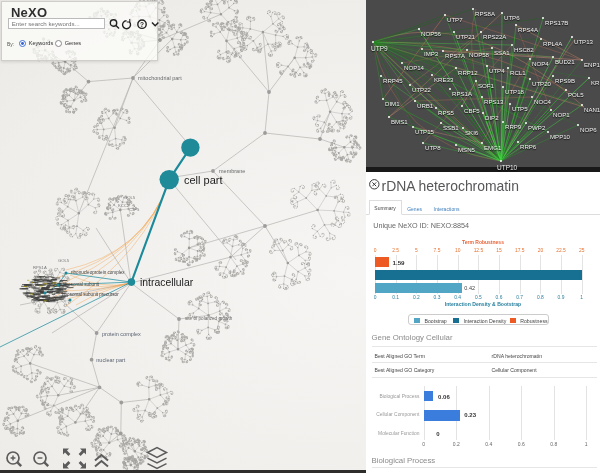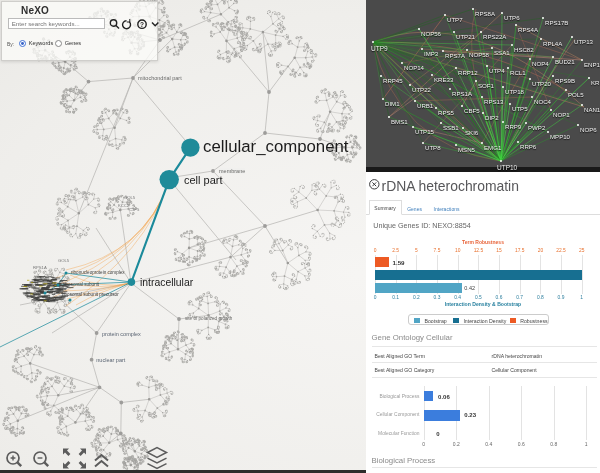--- a/index.html
+++ b/index.html
@@ -1,19 +1,19 @@
 <!DOCTYPE html>
 <html><head><meta charset="utf-8"><style>
 *{margin:0;padding:0;box-sizing:border-box}
 html,body{width:600px;height:473px;overflow:hidden;font-family:"Liberation Sans",sans-serif}
 #stage{position:relative;width:600px;height:473px;background:radial-gradient(ellipse 130% 110% at 60% 58%, #f6f5f3 0%, #efeeeb 50%, #e3e2de 100%);overflow:hidden}
 .blabel{position:absolute;color:#1c1c1c;white-space:nowrap}
 .slabel{position:absolute;color:#6a6a68;white-space:nowrap;font-size:5.5px;line-height:6px}
 #srch{position:absolute;left:1px;top:1px;width:157px;height:60px;background:rgba(252,252,250,.75);border:1px solid #cfcecb;box-shadow:0 1px 3px rgba(0,0,0,.12)}
-#srch .t{position:absolute;left:19px;top:2.5px;font-size:10px;font-weight:bold;color:#2f2f2f;letter-spacing:.2px}
+#srch .t{position:absolute;left:9px;top:2.5px;font-size:13px;font-weight:bold;color:#2f2f2f;letter-spacing:.2px}
 #srch input{position:absolute;left:5.7px;top:16.3px;width:97px;height:11px;border:1px solid #bbb;background:#fff;font-size:6.2px;color:#9a9a98;font-family:"Liberation Sans",sans-serif;padding-left:3px}
 #srch .by{position:absolute;left:5px;top:38.5px;font-size:5px;color:#555}
 #srch .kw{position:absolute;left:26.7px;top:38px;font-size:5.6px;color:#333}
 #srch .gn{position:absolute;left:62.7px;top:38px;font-size:5.6px;color:#333}
 .radio{position:absolute;width:7px;height:7px;border:1px solid #888;border-radius:50%;background:#fff}
 .radio.sel{border-color:#4272d7}
 .radio.sel::after{content:"";position:absolute;left:1.1px;top:1.1px;width:2.9px;height:2.9px;border-radius:50%;background:#3b66c9}
 #net{position:absolute;left:366px;top:0;width:234px;height:167px;background:#4a4a4a;overflow:hidden}
 .nl{position:absolute;color:#efefef;font-size:6.1px;line-height:7px;white-space:nowrap;text-shadow:0 1px 1px rgba(0,0,0,.85)}
 #strip{position:absolute;left:366px;top:167px;width:234px;height:5px;background:#191919}
@@ -70,21 +70,20 @@
 <div class="slabel" style="left:185px;top:316px;font-size:4.6px">site of polarized growth</div>
 <div class="slabel" style="left:71px;top:269.5px;font-size:4.6px;color:#444">ribonucleoprotein complex</div>
 <div class="slabel" style="left:63px;top:281.5px;font-size:4.6px;color:#444">ribosomal subunit</div>
 <div class="slabel" style="left:62px;top:291.5px;font-size:4.6px;color:#333">ribosomal subunit precursor</div>
 <div class="slabel" style="left:33px;top:265px;font-size:4.2px;color:#777">RPS1A</div>
 <div class="slabel" style="left:58px;top:258px;font-size:4.2px;color:#777">GOL5</div>
 <div class="slabel" style="left:124px;top:195px;font-size:4.2px;color:#777">GOL5</div>
 <div class="slabel" style="left:118px;top:203px;font-size:4.2px;color:#777">KCC2</div>
 <div class="slabel" style="left:129px;top:207px;font-size:4.2px;color:#777">C3F5</div>
 
-<div class="blabel" style="left:203px;top:139.2px;font-size:16.8px;line-height:16.8px">cellular_component</div>
 <div class="blabel" style="left:184px;top:171.6px;font-size:11px;line-height:16.5px">cell part</div>
 <div class="blabel" style="left:140px;top:277.9px;font-size:10.4px;line-height:10.4px">intracellular</div>
 
 <div id="srch">
 <div class="t">NeXO</div>
 <input value="" placeholder="Enter search keywords..." style="">
 <svg width="50" height="16" viewBox="0 0 50 16" style="position:absolute;left:107px;top:15px">
 <g stroke="#222" stroke-width="1.4" fill="none">
 <circle cx="4.5" cy="6" r="3.2"></circle>
           <path d="M6.8 8.3l3.2 3.2"></path>
@@ -307,21 +306,21 @@
 <div id="det">
 <svg width="13" height="13" style="position:absolute;left:2.8px;top:7px">
         <circle cx="5.3" cy="5.3" r="4.7" fill="none" stroke="#3a3a3c" stroke-width="1"></circle>
         <path d="M3.4 3.4L7.2 7.2M7.2 3.4L3.4 7.2" stroke="#3a3a3c" stroke-width="1"></path>
       </svg>
 <div class="title">rDNA heterochromatin</div>
 <div class="tabrow"></div>
       <div class="tab0">Summary</div>
 <div class="tabl" style="left:41.2px">Genes</div>
 <div class="tabl" style="left:67.6px">Interactions</div>
-<div class="uid">Unique Genes ID: NEXO:8854</div>
+<div class="uid">Unique NeXO ID: NEXO:8854</div>
 <div class="ct1">Term Robustness</div>
 <div class="axo" style="left:9.0px">0</div>
       <div class="axo" style="left:29.7px">2.5</div>
       <div class="axo" style="left:50.3px">5</div>
       <div class="axo" style="left:71.0px">7.5</div>
       <div class="axo" style="left:91.7px">10</div>
       <div class="axo" style="left:112.4px">12.5</div>
       <div class="axo" style="left:133.0px">15</div>
       <div class="axo" style="left:153.7px">17.5</div>
       <div class="axo" style="left:174.4px">20</div>

